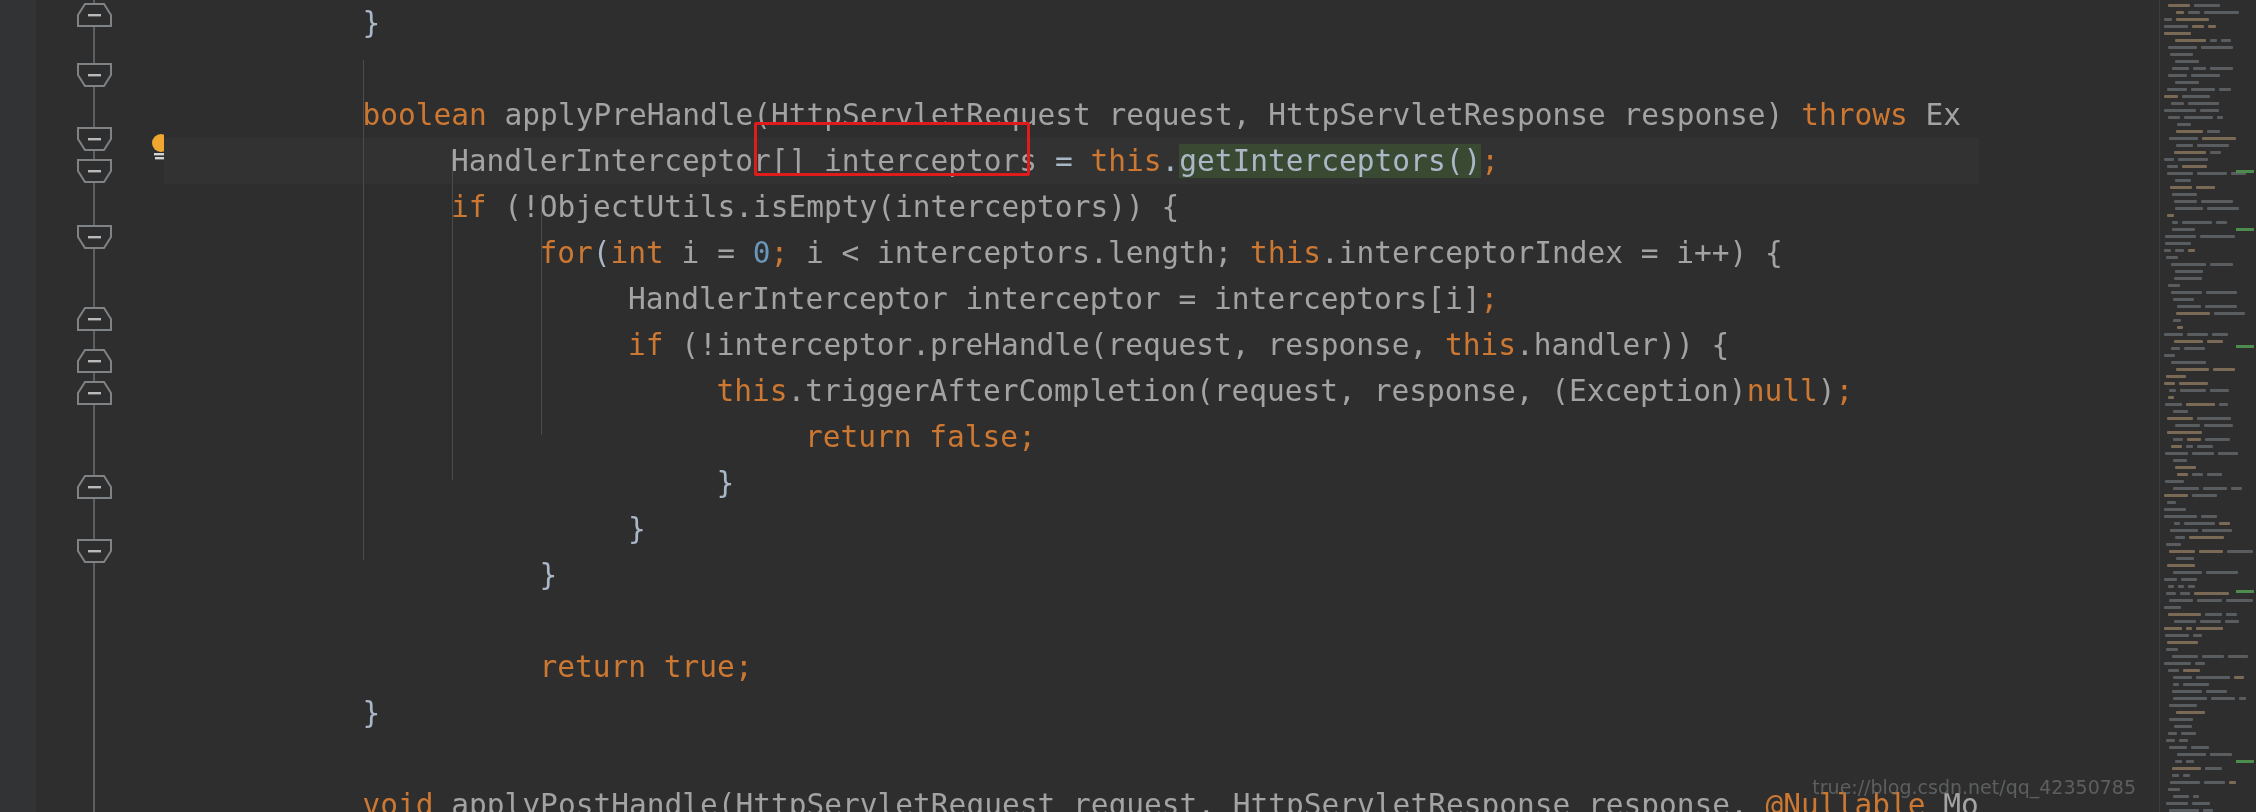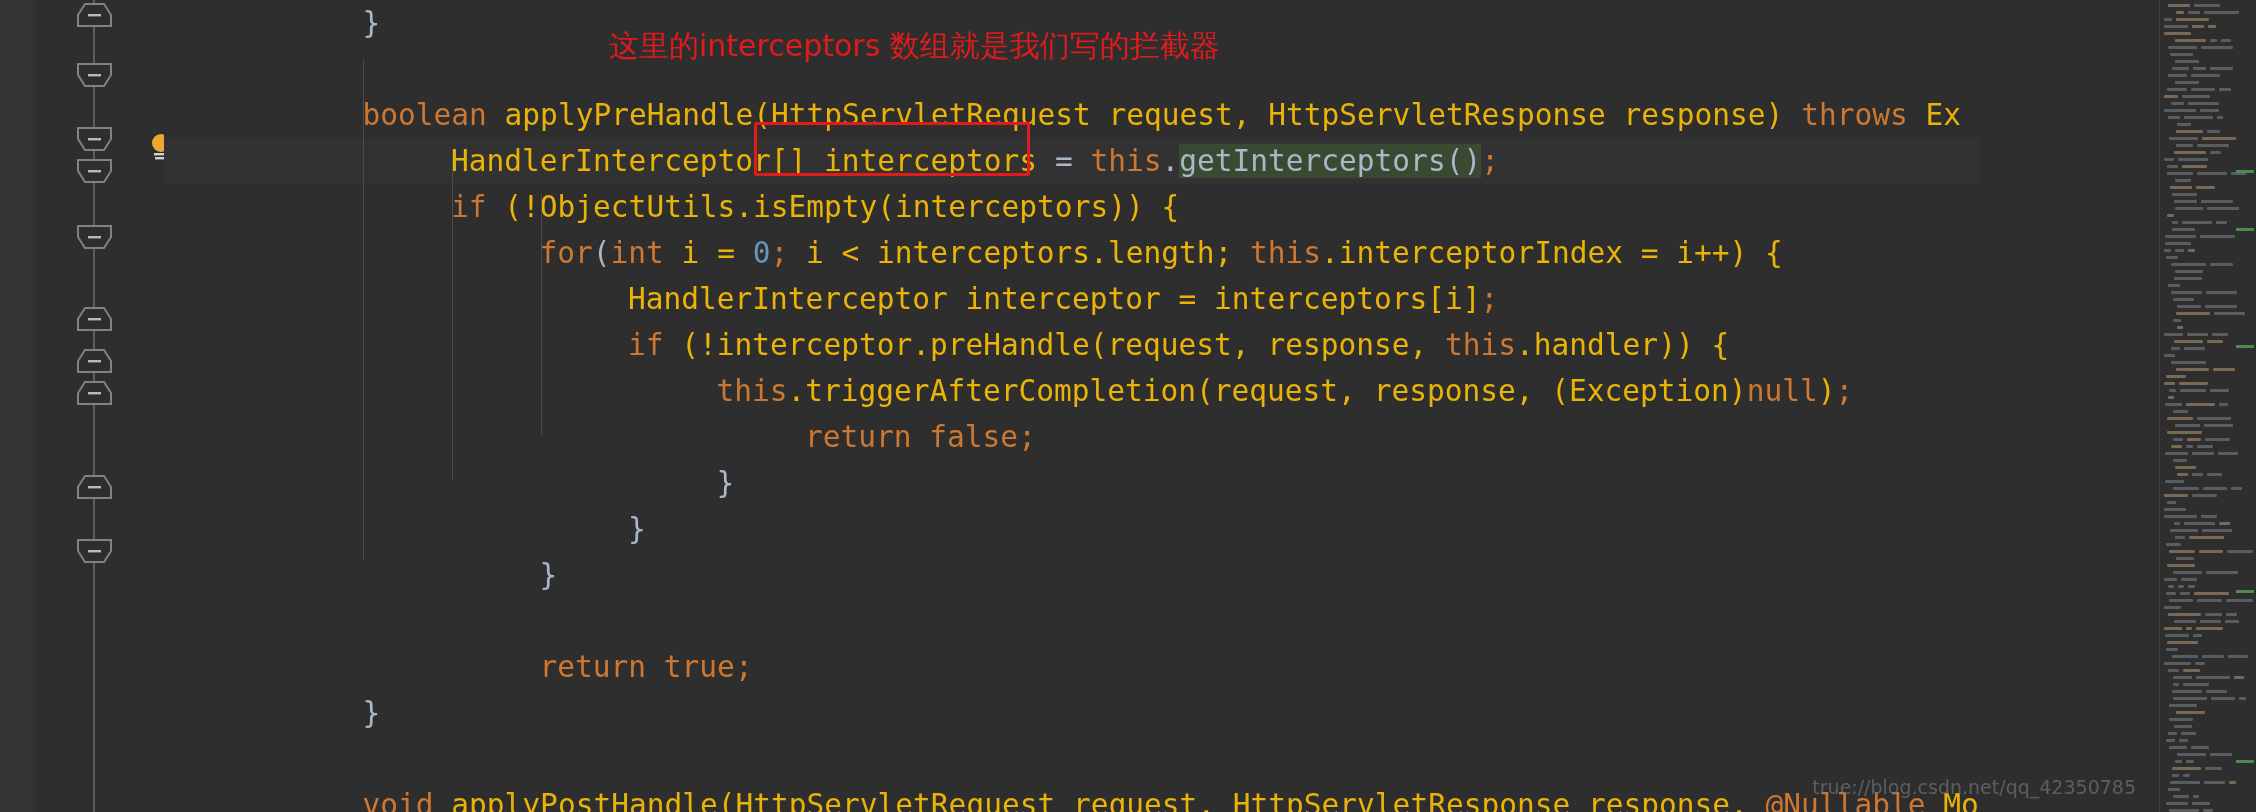--- a/index.html
+++ b/index.html
@@ -37,21 +37,21 @@
     position:absolute;left:0;top:0;
     font-size:29.5px;line-height:46px;
     letter-spacing:0px;
     white-space:pre;
     color:#a9b7c6;
   }
   .line{height:46px;white-space:pre;}
   .ln-highlight{background:#323232;}
   
   .kw{color:#cc7832;}       
-  .id{color:#eab308;}       
+  .id{color:#a3a3a3;}       
   .num{color:#6897bb;}      
   .punct{color:#a9b7c6;}
   .semi{color:#cc7832;}
   .hl-green{background:#3a4a32;}
   
   .indent-guide{
     position:absolute;width:1px;background:#4b4b4b;
   }
   
   .annotation{
@@ -166,21 +166,20 @@
   </div>
 
   <div class="code-area">
 
     <div class="code" id="code-root"><div class="line" style="padding-left: 198.5px;"><span style="padding-left: 0px;"><span class="punct">}</span></span></div><div class="line" style="padding-left: 110px;">&nbsp;</div><div class="line" style="padding-left: 198.5px;"><span style="padding-left: 0px;"><span class="kw">boolean </span><span class="id">applyPreHandle(HttpServletRequest request, HttpServletResponse response) </span><span class="kw">throws </span><span class="id">Ex</span></span></div><div class="line ln-highlight" style="padding-left: 0px; margin-left: 0px;"><span style="padding-left: 287px;"><span class="id">HandlerInterceptor[] </span><span class="id">interceptors</span><span class="punct"> = </span><span class="kw">this</span><span class="punct">.</span><span class="hl-green">getInterceptors()</span><span class="semi">;</span></span></div><div class="line" style="padding-left: 287px;"><span style="padding-left: 0px;"><span class="kw">if </span><span class="id">(!ObjectUtils.isEmpty(interceptors)) {</span></span></div><div class="line" style="padding-left: 375.5px;"><span style="padding-left: 0px;"><span class="kw">for</span><span class="punct">(</span><span class="kw">int </span><span class="id">i = </span><span class="num">0</span><span class="semi">; </span><span class="id">i &lt; interceptors.length; </span><span class="kw">this</span><span class="id">.interceptorIndex = i++) {</span></span></div><div class="line" style="padding-left: 464px;"><span style="padding-left: 0px;"><span class="id">HandlerInterceptor interceptor = interceptors[i]</span><span class="semi">;</span></span></div><div class="line" style="padding-left: 464px;"><span style="padding-left: 0px;"><span class="kw">if </span><span class="id">(!interceptor.preHandle(request, response, </span><span class="kw">this</span><span class="id">.handler)) {</span></span></div><div class="line" style="padding-left: 552.5px;"><span style="padding-left: 0px;"><span class="kw">this</span><span class="id">.triggerAfterCompletion(request, response, (Exception)</span><span class="kw">null</span><span class="id">)</span><span class="semi">;</span></span></div><div class="line" style="padding-left: 641px;"><span style="padding-left: 0px;"><span class="kw">return </span><span class="kw">false</span><span class="semi">;</span></span></div><div class="line" style="padding-left: 552.5px;"><span style="padding-left: 0px;"><span class="punct">}</span></span></div><div class="line" style="padding-left: 464px;"><span style="padding-left: 0px;"><span class="punct">}</span></span></div><div class="line" style="padding-left: 375.5px;"><span style="padding-left: 0px;"><span class="punct">}</span></span></div><div class="line" style="padding-left: 110px;">&nbsp;</div><div class="line" style="padding-left: 375.5px;"><span style="padding-left: 0px;"><span class="kw">return </span><span class="kw">true</span><span class="semi">;</span></span></div><div class="line" style="padding-left: 198.5px;"><span style="padding-left: 0px;"><span class="punct">}</span></span></div><div class="line" style="padding-left: 110px;">&nbsp;</div><div class="line" style="padding-left: 198.5px;"><span style="padding-left: 0px;"><span class="kw">void </span><span class="id">applyPostHandle(HttpServletRequest request, HttpServletResponse response, </span><span class="kw">@Nullable</span><span class="id"> Mo</span></span></div></div>
 
     <div class="indent-guide" style="left:199px;top:60px;height:500px;"></div>
     <div class="indent-guide" style="left:288px;top:150px;height:330px;"></div>
     <div class="indent-guide" style="left:377px;top:195px;height:240px;"></div>
 
-    <div class="annotation" id="annotation" style="left:445px;top:26px;">这里的interceptors 数组就是我们写的拦截器</div>
 
     <div class="red-box" style="left:590px;top:122px;width:270px;height:48px;"></div>
 
     <div class="minimap">
       <div id="mm-lines">
           <div class="mm-line" style="left: 8px; top: 4px; width: 22px; background: rgb(122, 106, 85);"></div>
           <div class="mm-line" style="left: 34px; top: 4px; width: 26px; background: rgb(90, 93, 95);"></div>
           <div class="mm-line" style="left: 16px; top: 11px; width: 8px; background: rgb(122, 106, 85);"></div>
           <div class="mm-line" style="left: 28px; top: 11px; width: 12px; background: rgb(90, 93, 95);"></div>
           <div class="mm-line" style="left: 44px; top: 11px; width: 35px; background: rgb(90, 93, 95);"></div>

